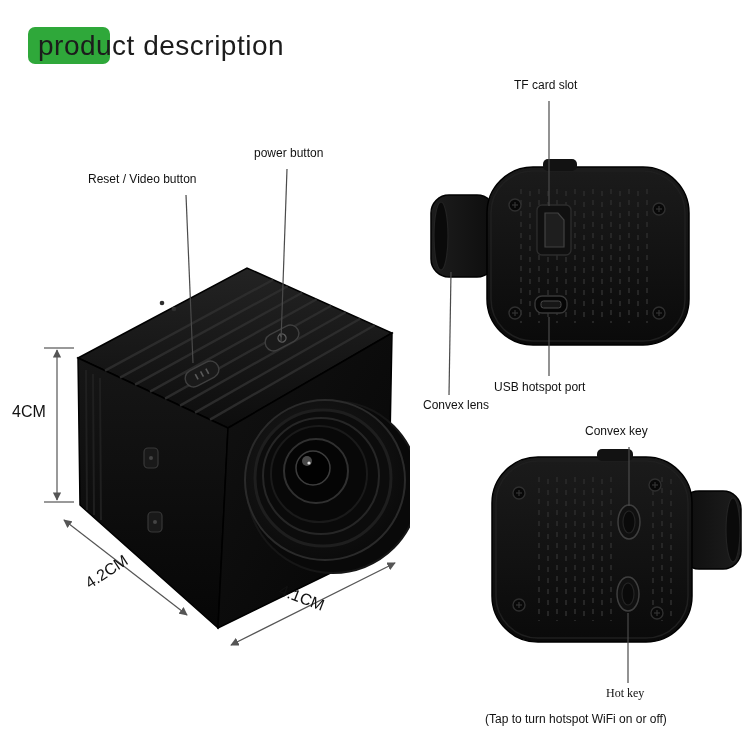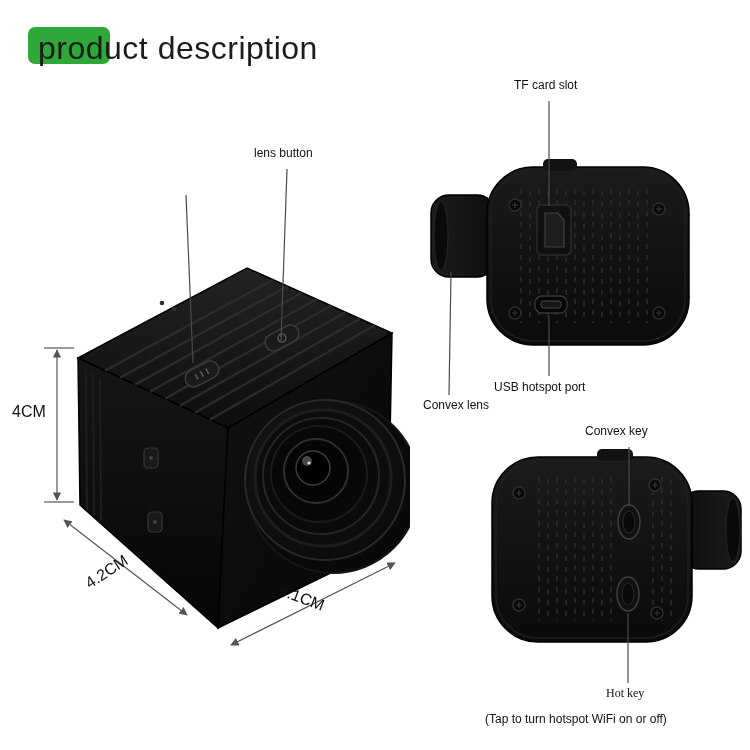--- a/index.html
+++ b/index.html
@@ -8,21 +8,21 @@
     font-family:"Liberation Sans", sans-serif;color:#1a1a1a;overflow:hidden;
   }
   .label{
     position:absolute;font-size:12px;line-height:1.2;color:#111;white-space:nowrap;
   }
   #title-badge{
     position:absolute;left:28px;top:27px;width:82px;height:37px;
     background:#2fa83a;border-radius:7px;
   }
   #page-title{
-    position:absolute;left:38px;top:30px;font-size:32px;color:#1c1c1c;
+    position:absolute;left:38px;top:30px;font-size:28px;color:#1c1c1c;
     letter-spacing:0.5px;white-space:nowrap;
   }
   .dim{font-size:16px;color:#111;}
   #dim-42{transform:rotate(-33deg);}
   #dim-41{transform:rotate(21deg);}
   svg{position:absolute;display:block;}
   #annotation-layer{left:0;top:0;pointer-events:none;}
 </style>
 </head>
 <body>
@@ -273,21 +273,22 @@
     </g>
     <g stroke="#555" stroke-width="1.2">
       <line x1="57" y1="350" x2="57" y2="500" marker-start="url(#arr)" marker-end="url(#arr)"></line>
       <line x1="44" y1="348" x2="74" y2="348"></line>
       <line x1="44" y1="502" x2="74" y2="502"></line>
       <line x1="64" y1="520" x2="187" y2="615" marker-start="url(#arr)" marker-end="url(#arr)"></line>
       <line x1="231" y1="645" x2="395" y2="563" marker-start="url(#arr)" marker-end="url(#arr)"></line>
     </g>
   </svg>
 
-  <div class="label" style="left:254px;top:146px;">lens button</div>
+  <div class="label" style="left:88px;top:172px;">Reset / Video button</div>
+  <div class="label" style="left:254px;top:146px;">power button</div>
   <div class="label" style="left:514px;top:78px;">TF card slot</div>
   <div class="label" style="left:494px;top:380px;">USB hotspot port</div>
   <div class="label" style="left:403px;top:398px;margin-left:20px;">Convex lens</div>
   <div class="label" style="left:585px;top:424px;">Convex key</div>
   <div class="label" style="left:606px;top:686px;font-family:Liberation Serif, serif;">Hot key</div>
   <div class="label" style="left:485px;top:712px;">(Tap to turn hotspot WiFi on or off)</div>
 
   <div class="label dim" style="left:12px;top:402px;">4CM</div>
   <div class="label dim" id="dim-42" style="left:83px;top:562px;">4.2CM</div>
   <div class="label dim" id="dim-41" style="left:278px;top:588px;">4.1CM</div>

